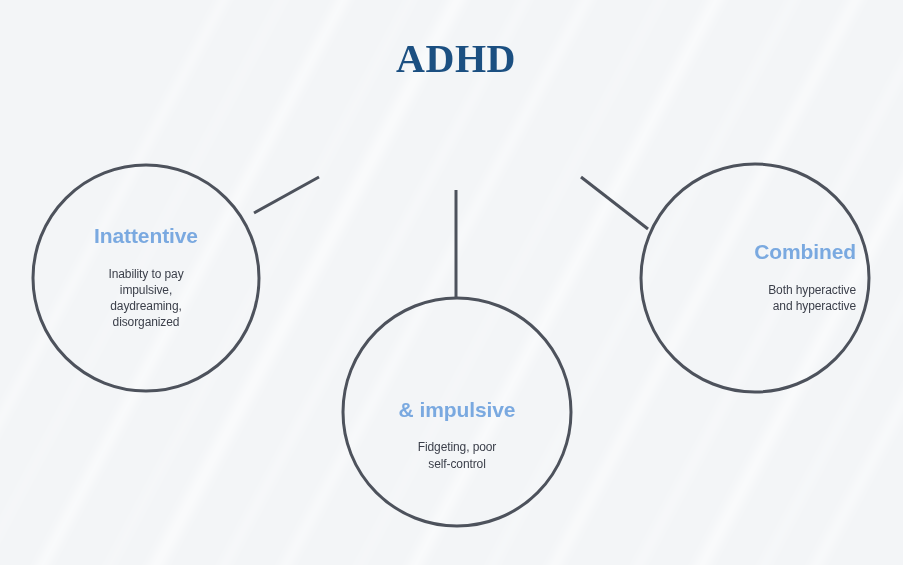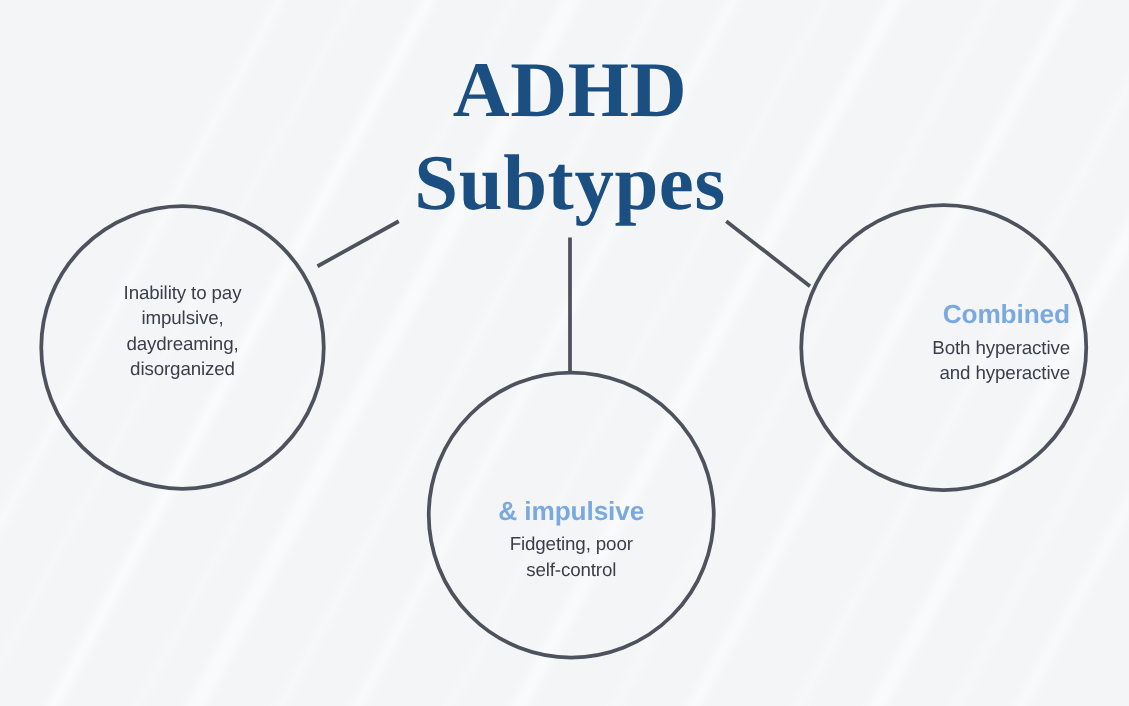--- a/index.html
+++ b/index.html
@@ -41,21 +41,21 @@
 
   
   #title-block {
     position: absolute;
     left: 256px;
     top: 36px;
     width: 400px;
     text-align: center;
     font-family: "Liberation Serif", "DejaVu Serif", serif;
     color: #1b4f81;
-    font-size: 63px;
+    font-size: 40px;
     line-height: 1.17;
     font-weight: 700;
     letter-spacing: 0.5px;
   }
   #title-block .tline { display: block; white-space: nowrap; }
 
   
   .node-text {
     position: absolute;
     text-align: center;
@@ -65,23 +65,23 @@
     display: block;
     color: #7aa9e0;
     font-weight: bold;
     font-size: 21px;
     line-height: 1.32;
     letter-spacing: -0.1px;
   }
   .node-desc {
     display: block;
     color: #3b3f4a;
-    font-size: 15px;
+    font-size: 12px;
     line-height: 1.35;
-    margin-top: 3px;
+    margin-top: 16px;
     letter-spacing: -0.1px;
   }
 
   #node-inattentive  { left: 46px;  top: 222px; width: 200px; }
   #node-hyperactive  { left: 356px; top: 368px; width: 202px; }
   #node-combined     { left: 654px; top: 238px; width: 202px; text-align: right; }
 </style>
 </head>
 <body>
 
@@ -121,24 +121,24 @@
       </g>
     <g id="circle-group">
         <circle cx="146" cy="278" r="113" fill="none" stroke="#4d525c" stroke-width="3"></circle>
         <circle cx="457" cy="412" r="114" fill="none" stroke="#4d525c" stroke-width="3"></circle>
         <circle cx="755" cy="278" r="114" fill="none" stroke="#4d525c" stroke-width="3"></circle>
       </g>
   </svg>
 
   <div id="title-block">
     <span class="tline">ADHD</span>
-    <span class="tline">Subtypes</span>
   </div>
 
   <div class="node-text" id="node-inattentive">
+    <span class="node-heading">Inattentive</span>
     <span class="node-desc">
       <span>Inability to pay</span><br>
       <span>impulsive,</span><br>
       <span>daydreaming,</span><br>
       <span>disorganized</span>
     </span>
   </div>
 
   <div class="node-text" id="node-hyperactive">
     <span class="node-heading">

